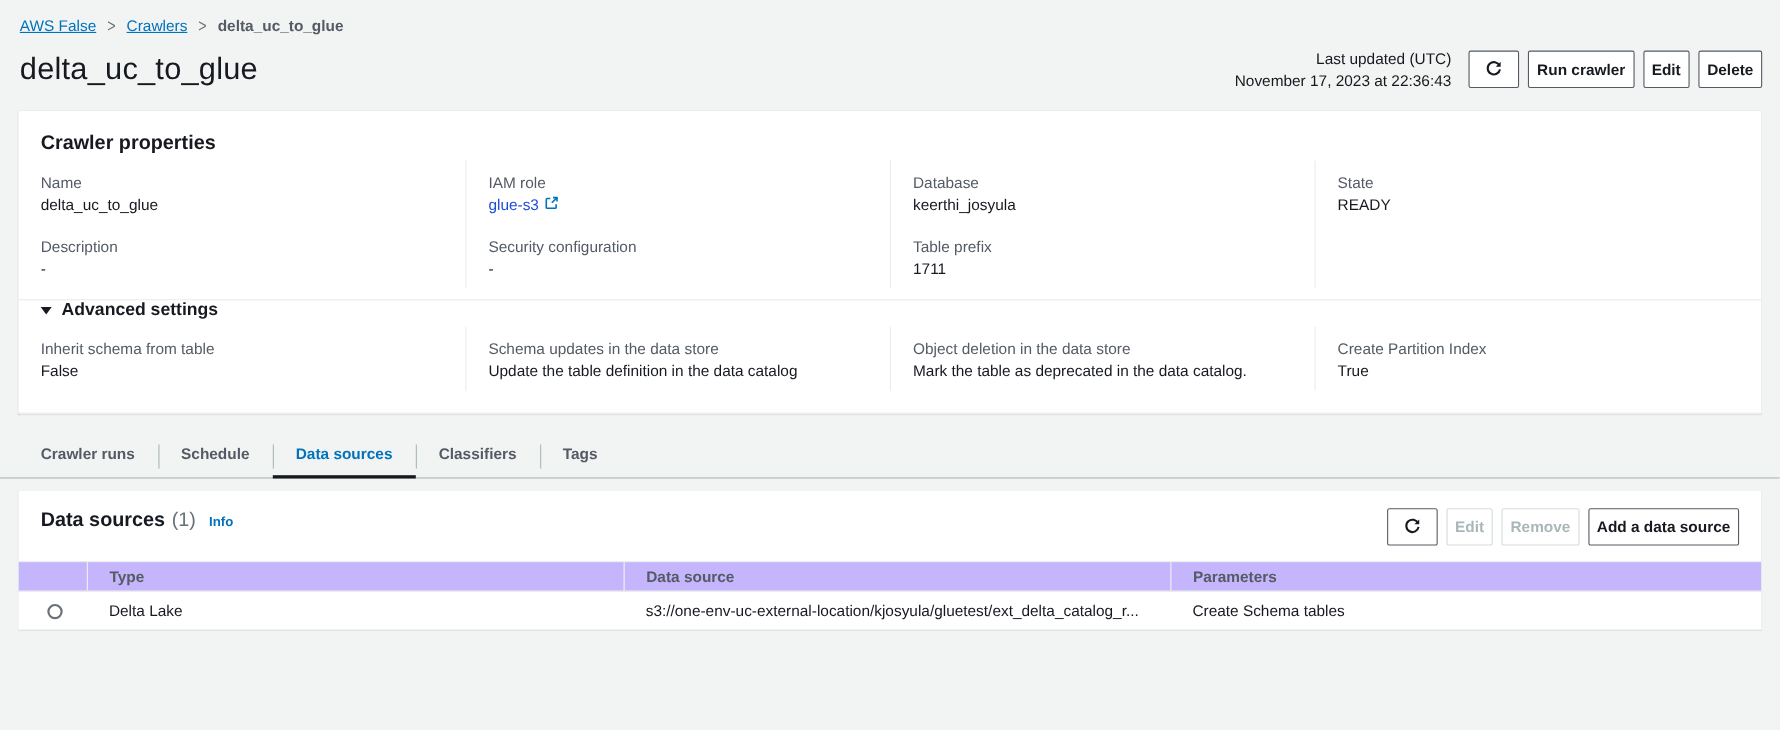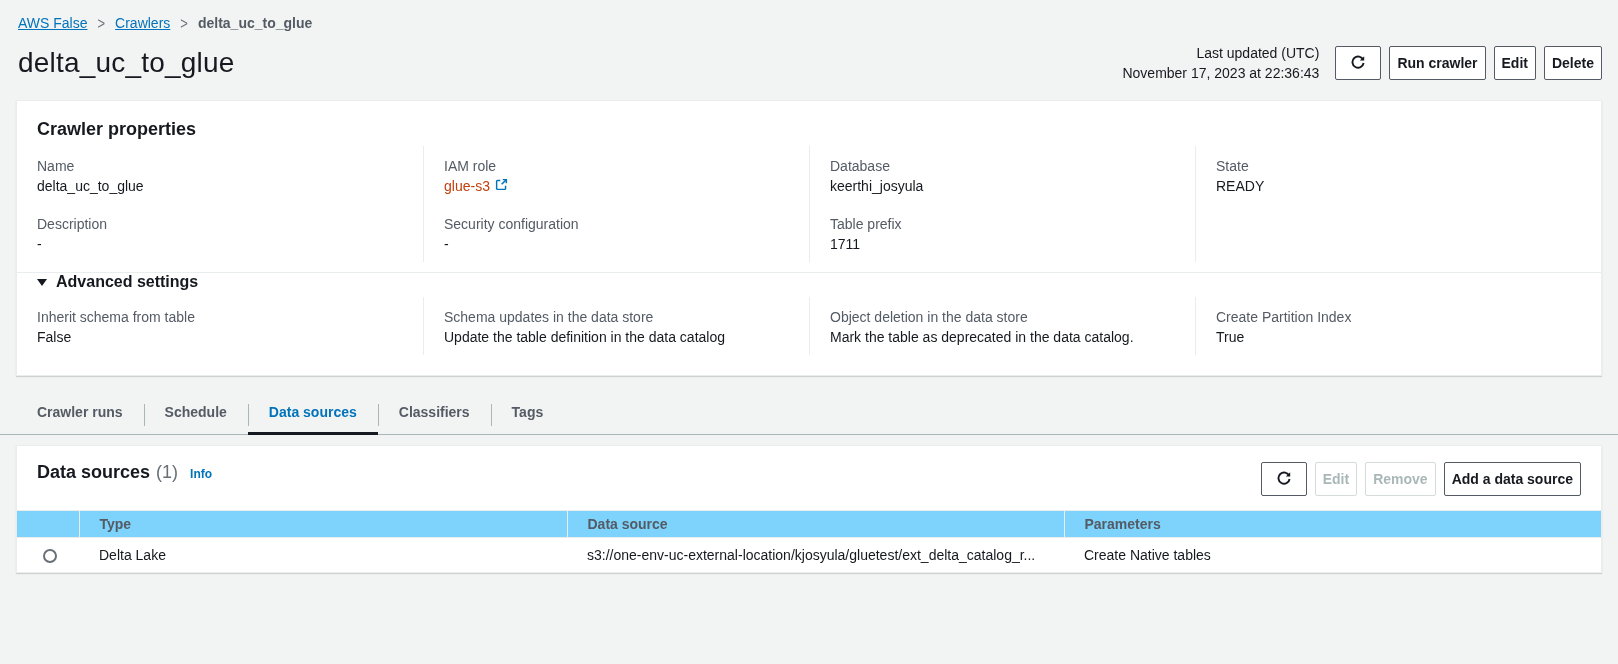--- a/index.html
+++ b/index.html
@@ -37,21 +37,21 @@
     border: 1px solid #eaeded;
     box-shadow: 0 1px 1px 0 rgba(0,28,36,.15);
   }
   .panel-pad { padding: 18px 20px 20px 20px; }
   .panel h2 { font-size: 18px; font-weight: 700; color: #16191f; }
   .props-grid { display: grid; grid-template-columns: repeat(4, 1fr); margin-top: 6px; }
   .props-grid .cell { padding: 12px 20px 10px 20px; border-left: 1px solid #eaeded; }
   .props-grid .cell:nth-child(4n+1) { border-left: none; padding-left: 0; }
   .field-label { color: #545b64; font-size: 14px; margin-bottom: 4px; }
   .field-value { color: #16191f; font-size: 14px; }
-  .field-value a { color: #c2410c; text-decoration: none; cursor: pointer; display: inline-flex; align-items: flex-start; gap: 5px; }
+  .field-value a { color: #1d4ed8; text-decoration: none; cursor: pointer; display: inline-flex; align-items: flex-start; gap: 5px; }
   .hr-full { border: none; border-top: 1px solid #eaeded; margin: 10px -20px 0 -20px; }
   .expander { display: inline-flex; align-items: center; gap: 9px; cursor: pointer; }
   .caret-down { width: 0; height: 0; border-left: 5px solid transparent; border-right: 5px solid transparent; border-top: 7px solid #16191f; }
   .expander-label { font-size: 16px; font-weight: 700; color: #16191f; }
 
   .tabs-bar { margin-top: 20px; padding: 0 0 0 16px; border-bottom: 1px solid #aab7b8; display: flex; }
   .tab { position: relative; padding: 8px 21px 12px 21px; font-size: 14px; font-weight: 700;
          color: #545b64; cursor: pointer; border-bottom: 3px solid transparent; margin-bottom: -1px; }
   .tab + .tab::before { content: ""; position: absolute; left: 0; top: 8px; height: 22px; width: 1px; background: #aab7b8; }
   .tab.active { color: #0073bb; border-bottom-color: #16191f; }
@@ -60,21 +60,21 @@
   .ds-header { display: flex; justify-content: space-between; align-items: flex-start; padding: 0 20px; }
   .ds-title-line { display: flex; align-items: baseline; gap: 6px; }
   .ds-title { font-size: 18px; font-weight: 700; }
   .ds-count { font-size: 18px; font-weight: 400; color: #687078; }
   .info-link { font-size: 12px; font-weight: 700; color: #0073bb; margin-left: 6px; cursor: pointer; }
   .ds-desc { margin-top: 5px; color: #545b64; font-size: 14px; }
   .ds-actions { display: flex; gap: 8px; }
 
   table.ds-table { width: 100%; border-collapse: collapse; margin-top: 14px; table-layout: fixed; }
   .ds-table th {
-    background: #7dd3fc; text-align: left; font-size: 14px; font-weight: 700; color: #545b64;
+    background: #c4b5fd; text-align: left; font-size: 14px; font-weight: 700; color: #545b64;
     padding: 5px 20px; border-bottom: 1px solid #eaeded; border-top: 1px solid #eaeded;
   }
   .ds-table th + th { border-left: 1px solid #eaeded; }
   .ds-table td { padding: 9px 20px; font-size: 14px; color: #16191f; background: #fff; }
   .col-select { width: 62px; }
   .col-type { width: 488px; }
   .col-source { width: 497px; }
   .radio {
     display: inline-block; width: 14px; height: 14px; border-radius: 50%;
     border: 2px solid #687078; background: #fff; cursor: pointer; margin-left: 6px; vertical-align: middle;
@@ -229,17 +229,17 @@
         <th>Parameters</th>
       </tr>
     </thead>
     <tbody>
       <tr>
         <td>
           <span class="radio"></span>
         </td>
         <td>Delta Lake</td>
         <td>s3://one-env-uc-external-location/kjosyula/gluetest/ext_delta_catalog_r...</td>
-        <td>Create Native tables</td>
+        <td>Create Schema tables</td>
       </tr>
     </tbody>
   </table>
 </div>
 
 </body></html>

